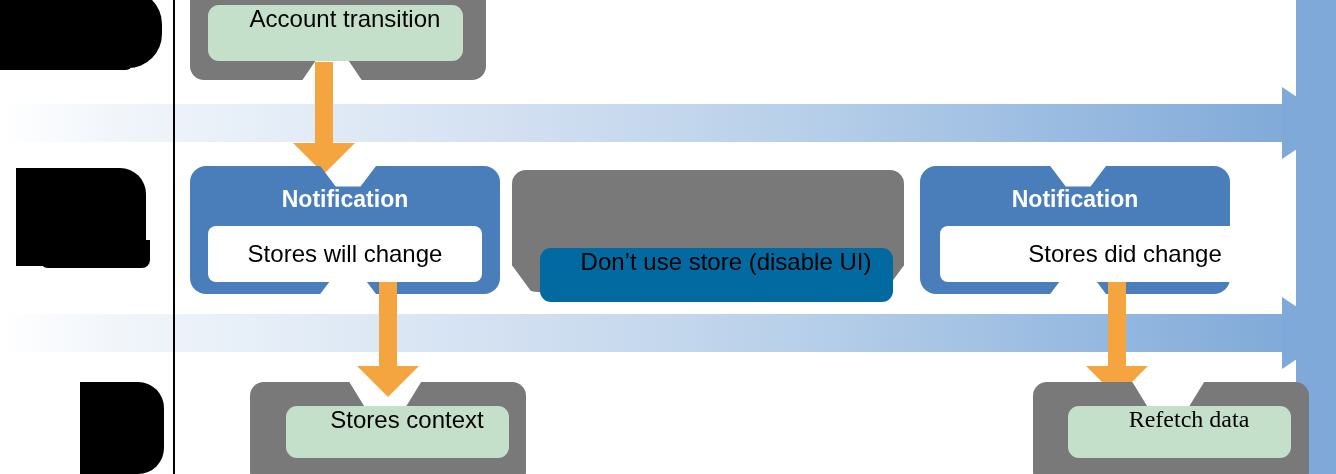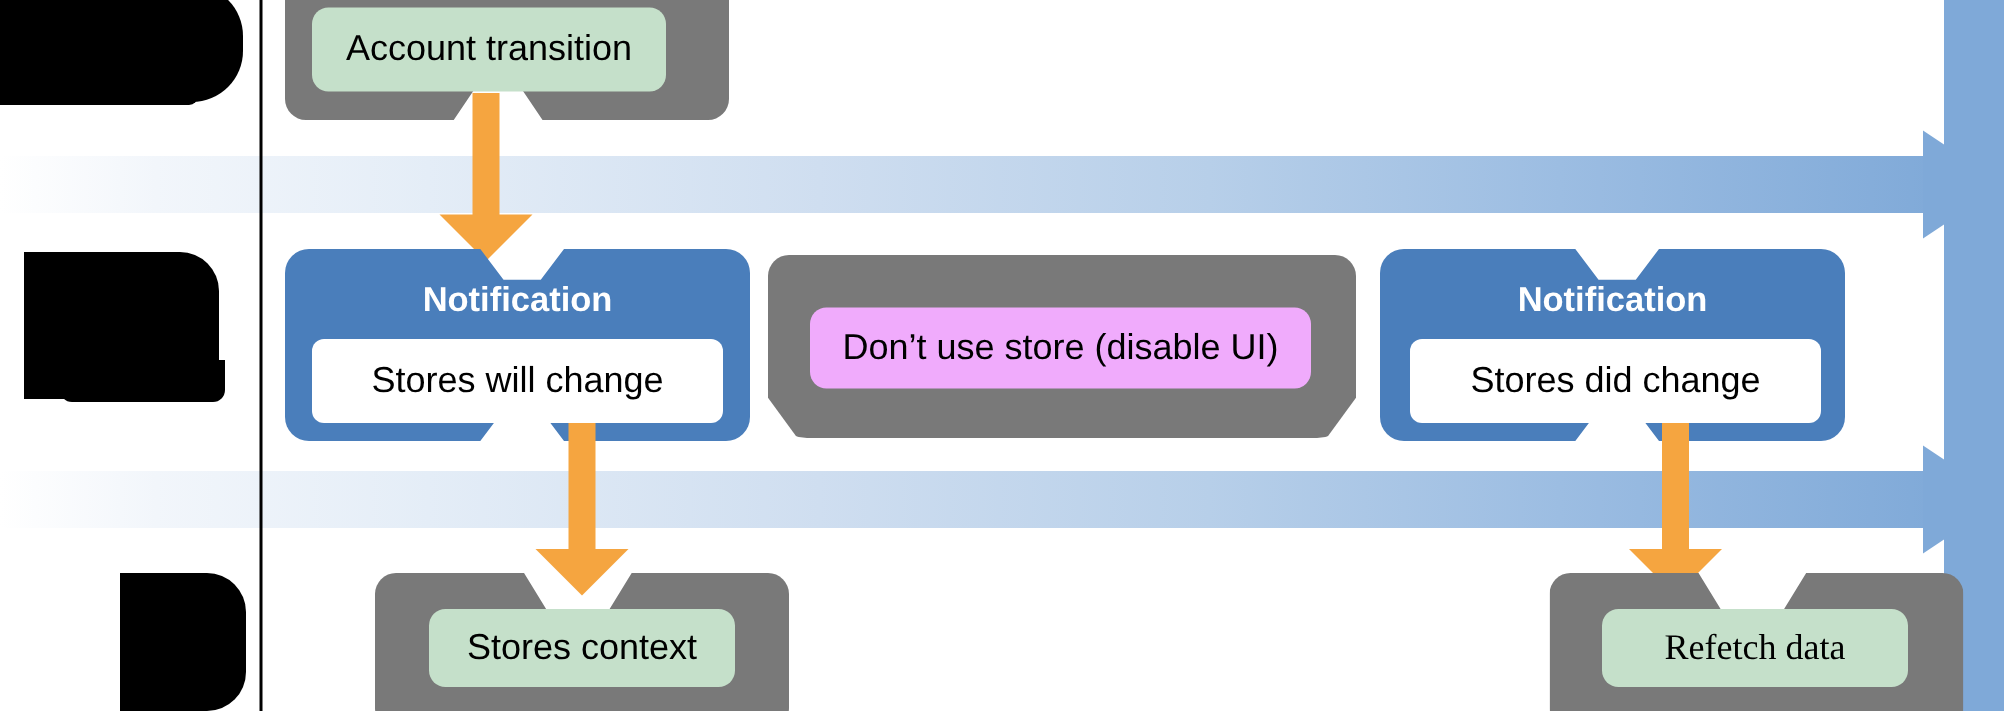--- a/index.html
+++ b/index.html
@@ -92,29 +92,30 @@
       100% 100%, 0% 100%);
     clip-path: polygon(
       0% 0%, 36% 0%, 42% 26%, 56% 26%, 62% 0%, 100% 0%,
       100% 100%, 0% 100%);
   }
 
   
   .pill {
     position: absolute;
     display: flex;
-    align-items: center;
+    align-items: flex-start;
     justify-content: center;
     border-radius: 11px;
     font-size: 24px;
     color: #000000;
     white-space: nowrap;
+    padding-left: 19px;
   }
   .pill.green { background: #c5e0ca; }
-  .pill.salmon { background: #f0abfc; }
+  .pill.salmon { background: #0369a1; margin-top: 43px; }
 
   
   .notif {
     position: absolute;
     background: #4a7ebb;
     border-radius: 16px;
   }
   .notif.notch-both {
     -webkit-clip-path: polygon(
       0% 0%, 42% 0%, 47% 16%, 55% 16%, 60% 0%, 100% 0%,
@@ -217,21 +218,21 @@
               -webkit-clip-path: polygon(0% 0%, 100% 0%, 100% 78%, 95% 100%, 5% 100%, 0% 78%);
               clip-path: polygon(0% 0%, 100% 0%, 100% 78%, 95% 100%, 5% 100%, 0% 78%);">
   </div>
   <div class="pill salmon" style="left:540px; top:205px; width:334px; height:54px;">
     <span>Don’t use store (disable UI)</span>
   </div>
 
   <div class="notif notch-both" style="left:920px; top:166px; width:310px; height:128px;">
   </div>
   <div class="notif-title" style="left:920px; width:310px; top:186px;">Notification</div>
-  <div class="notif-body" style="left:940px; top:226px; width:274px; height:56px;">
+  <div class="notif-body" style="left:940px; top:226px; width:274px; height:56px;padding-left:48px;">
     <span>Stores did change</span>
   </div>
 
   <div class="arrow" style="left:357px; top:282px; width:62px; height:116px;">
     <div class="shaft" style="height:88px;"></div>
     <div class="head" style="top:84px;"></div>
   </div>
 
   <div class="arrow" style="left:1086px; top:282px; width:62px; height:116px;">
     <div class="shaft" style="height:88px;"></div>

